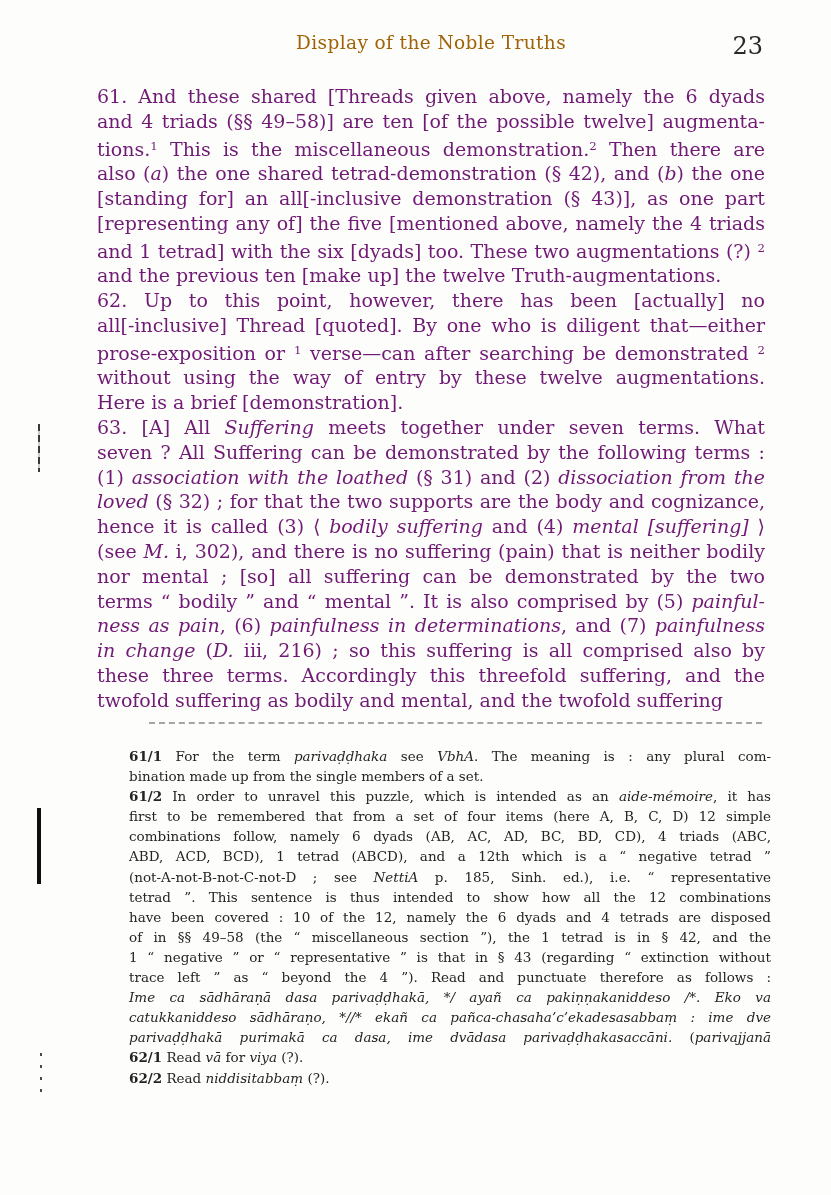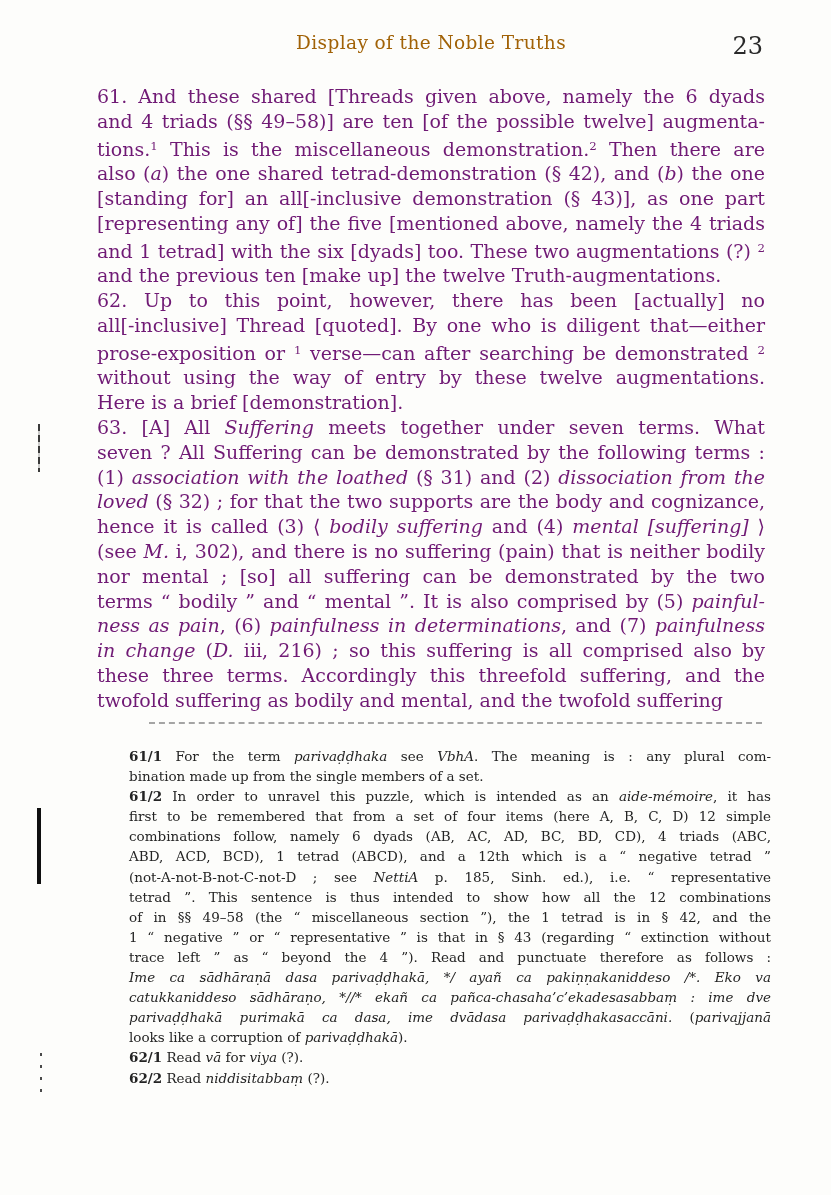--- a/index.html
+++ b/index.html
@@ -112,27 +112,27 @@
         <div class="line"><span class="b">61/1</span><span> For the term </span><span class="i">parivaḍḍhaka</span><span> see </span><span class="i">VbhA</span><span>. The meaning is : any plural com-</span></div>
         <div class="line last"><span>bination made up from the single members of a set.</span></div>
       </div>
     <div class="footnote">
         <div class="line"><span class="b">61/2</span><span> In order to unravel this puzzle, which is intended as an </span><span class="i">aide-mémoire</span><span>, it has</span></div>
         <div class="line"><span>first to be remembered that from a set of four items (here A, B, C, D) 12 simple</span></div>
         <div class="line"><span>combinations follow, namely 6 dyads (AB, AC, AD, BC, BD, CD), 4 triads (ABC,</span></div>
         <div class="line"><span>ABD, ACD, BCD), 1 tetrad (ABCD), and a 12th which is a “ negative tetrad ”</span></div>
         <div class="line"><span>(not-A-not-B-not-C-not-D ; see </span><span class="i">NettiA</span><span> p. 185, Sinh. ed.), i.e. “ representative</span></div>
         <div class="line"><span>tetrad ”. This sentence is thus intended to show how all the 12 combinations</span></div>
+        <div class="line"><span>have been covered : 10 of the 12, namely the 6 dyads and 4 tetrads are disposed</span></div>
         <div class="line"><span>of in §§ 49–58 (the “ miscellaneous section ”), the 1 tetrad is in § 42, and the</span></div>
         <div class="line"><span>1 “ negative ” or “ representative ” is that in § 43 (regarding “ extinction without</span></div>
         <div class="line"><span>trace left ” as “ beyond the 4 ”). Read and punctuate therefore as follows :</span></div>
         <div class="line"><span class="i">Ime ca sādhāraṇā dasa parivaḍḍhakā, */ ayañ ca pakiṇṇakaniddeso /*.</span><span> </span><span class="i">Eko va</span></div>
         <div class="line"><span class="i">catukkaniddeso sādhāraṇo, *//* ekañ ca pañca-chasaha’c’ekadesasabbaṃ : ime dve</span></div>
         <div class="line"><span class="i">parivaḍḍhakā purimakā ca dasa, ime dvādasa parivaḍḍhakasaccāni.</span><span> (</span><span class="i">parivajjanā</span></div>
-        <div class="line last"><span>looks like a corruption of </span><span class="i">parivaḍḍhakā</span><span>).</span></div>
       </div>
     <div class="footnote">
         <div class="line last"><span class="b">62/1</span><span> Read </span><span class="i">vā</span><span> for </span><span class="i">viya</span><span> (?).</span></div>
       </div>
     <div class="footnote">
         <div class="line last"><span class="b">62/2</span><span> Read </span><span class="i">niddisitabbaṃ</span><span> (?).</span></div>
       </div>
   </div>
 
   <div class="margin-mark mark-1"></div>

